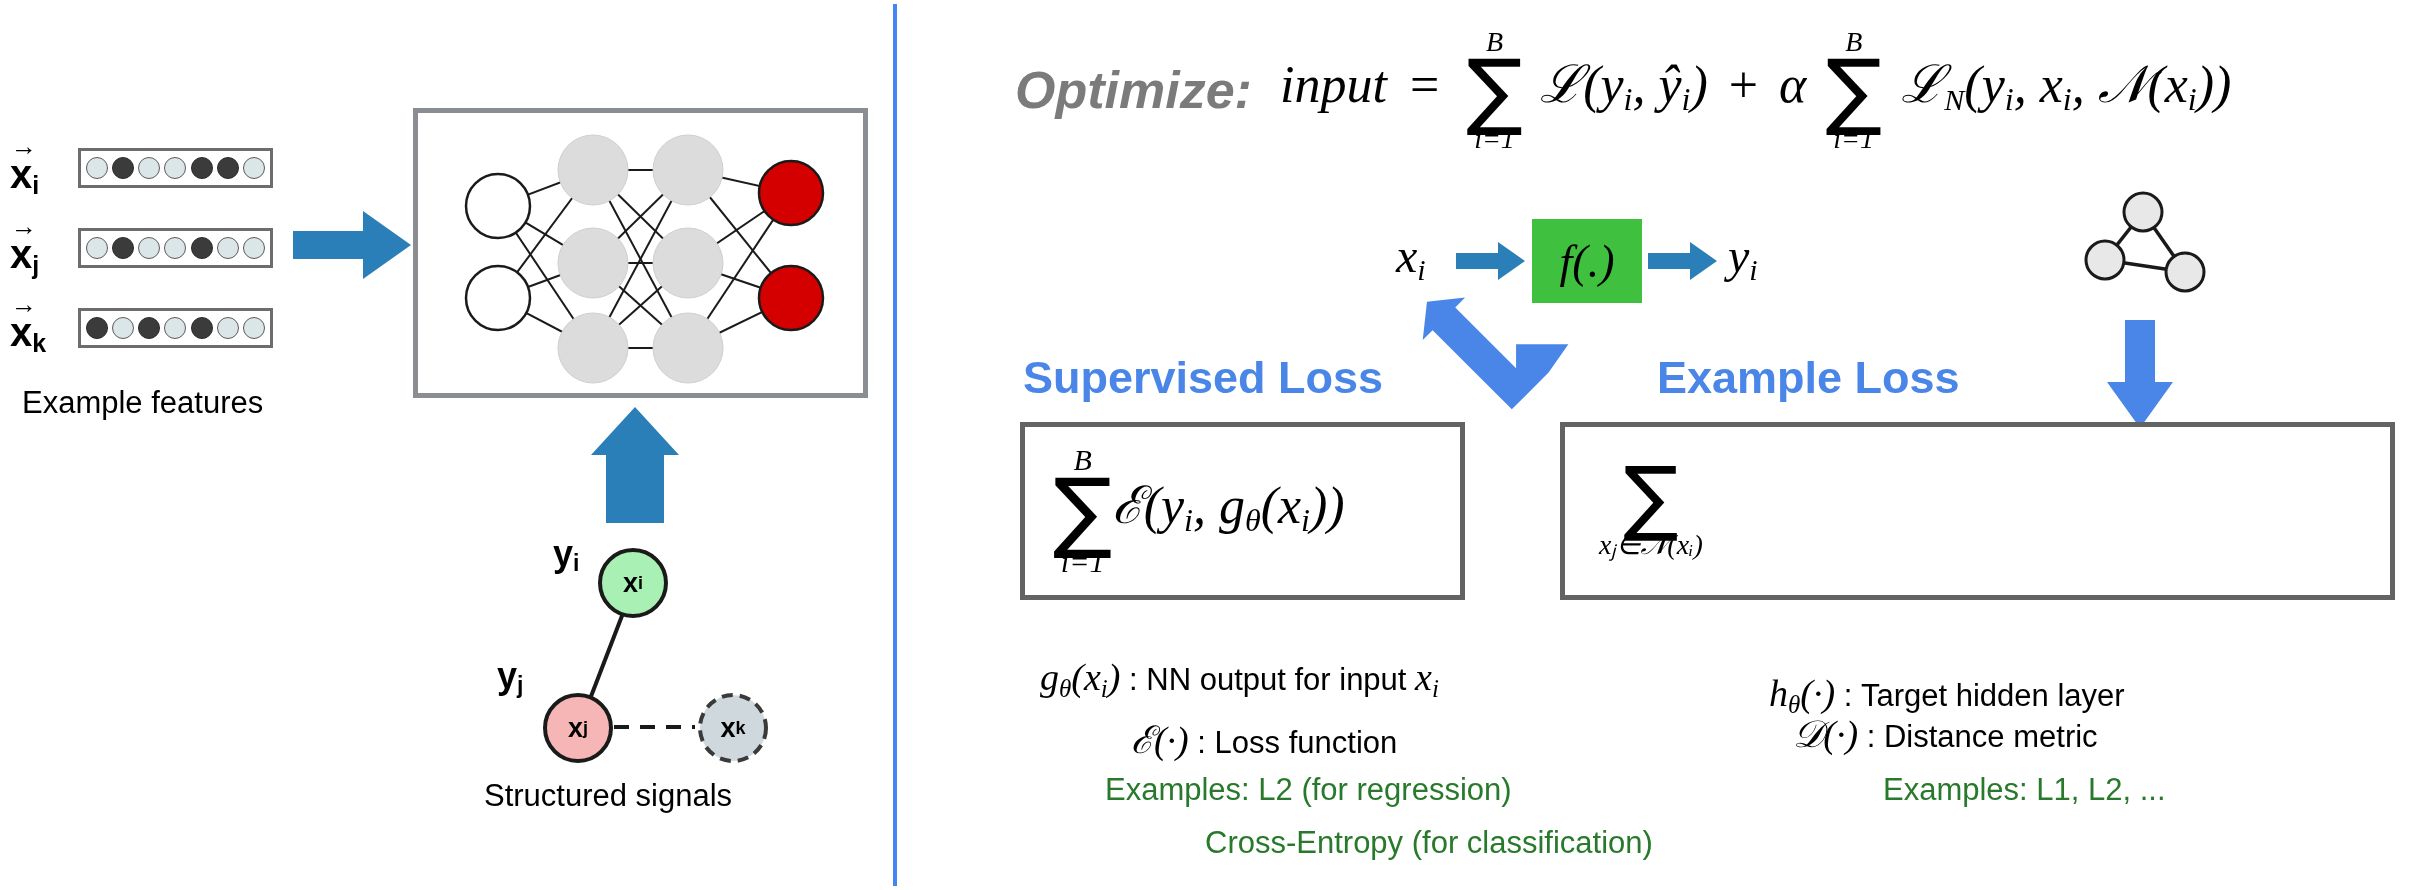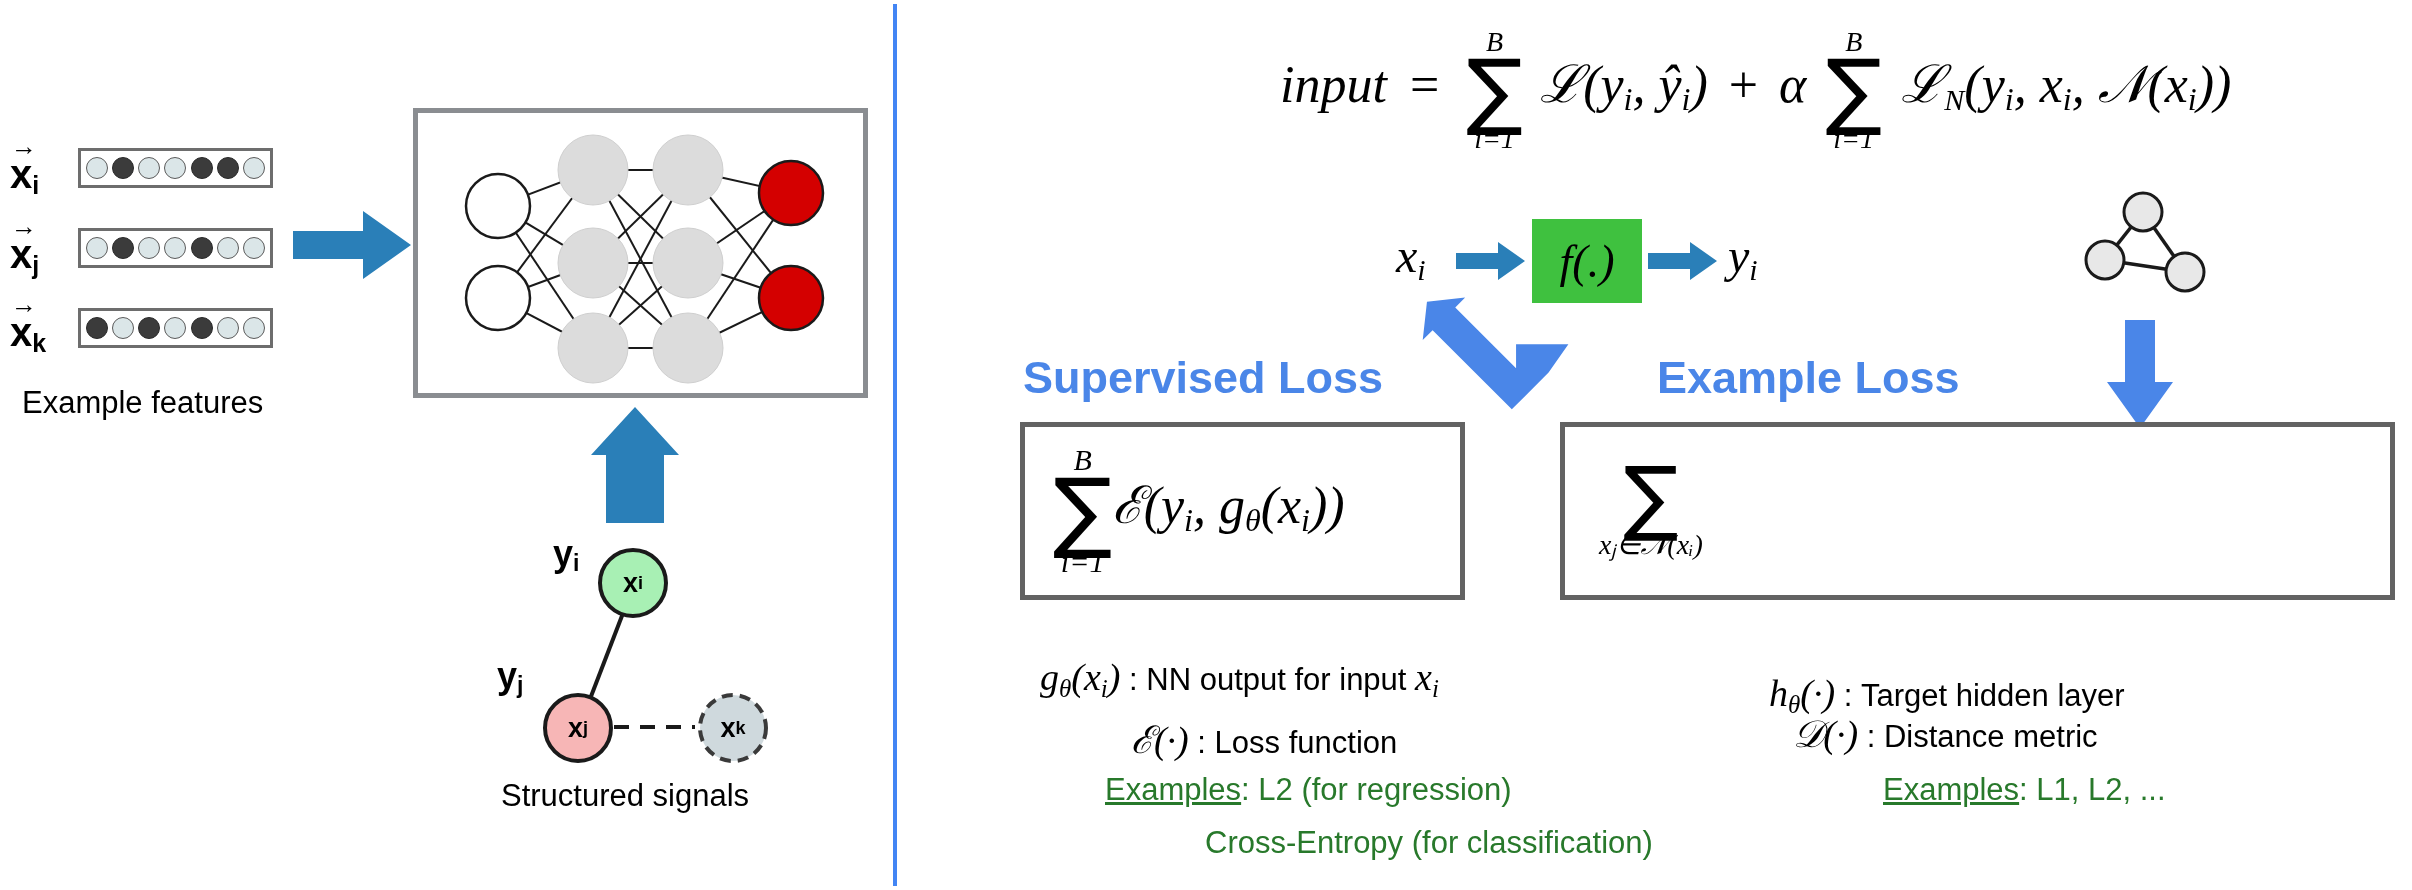--- a/index.html
+++ b/index.html
@@ -95,21 +95,21 @@
     box-sizing:border-box;
     border:5px solid #636363;
     background:#fff;
     display:flex;align-items:center;
   }
   .legend-line{
     font-family:"Liberation Sans", sans-serif;
     font-size:31px;color:#000;white-space:nowrap;
   }
   .legend-line.green{color:#28792b;}
-  .uline{text-decoration:underline;}
+  .uline{}
   .green-box{
     background:#3fc13f;
     display:flex;align-items:center;justify-content:center;
     font-family:"Liberation Serif", serif;font-style:italic;
     font-size:46px;color:#000;
   }
   svg{display:block;overflow:visible;}
 </style>
 </head>
 <body>
@@ -233,27 +233,28 @@
       <span class="sub">k</span>
   </div>
 
   <div class="abs ylabel" style="left:553px;top:533px;">
     <span>y</span><span class="sub">i</span>
   </div>
   <div class="abs ylabel" style="left:497px;top:655px;">
     <span>y</span><span class="sub">j</span>
   </div>
 
-  <div class="abs caption" style="left:501px;top:778px;text-align:center;">Structured signals</div>
+  <div class="abs caption" style="left:484px;top:778px;text-align:center;">Structured signals</div>
 </div>
 
 <div class="abs" id="divider"></div>
 
 <div class="abs" style="left:900px;top:0;width:1512px;height:890px;">
 
+  <div class="abs optimize-word" style="left:115px;top:60px;">Optimize:</div>
 
   <div class="abs eq" style="left:380px;top:28px;font-size:52px;">
     <span class="mathit">input</span>
     <span style="padding:0 10px;">=</span>
     <span class="sum" style="margin:0 4px;">
       <span class="lim" style="font-size:28px;">B</span>
       <span class="big" style="font-size:84px;line-height:0.82;">∑</span>
       <span class="lim" style="font-size:28px;">i=1</span>
     </span>
     <span class="mathit">ℒ(y</span><span class="mathit" style="font-size:32px;vertical-align:-8px;">i</span><span class="mathit">, ŷ</span><span class="mathit" style="font-size:32px;vertical-align:-8px;">i</span><span class="mathit">)</span>

